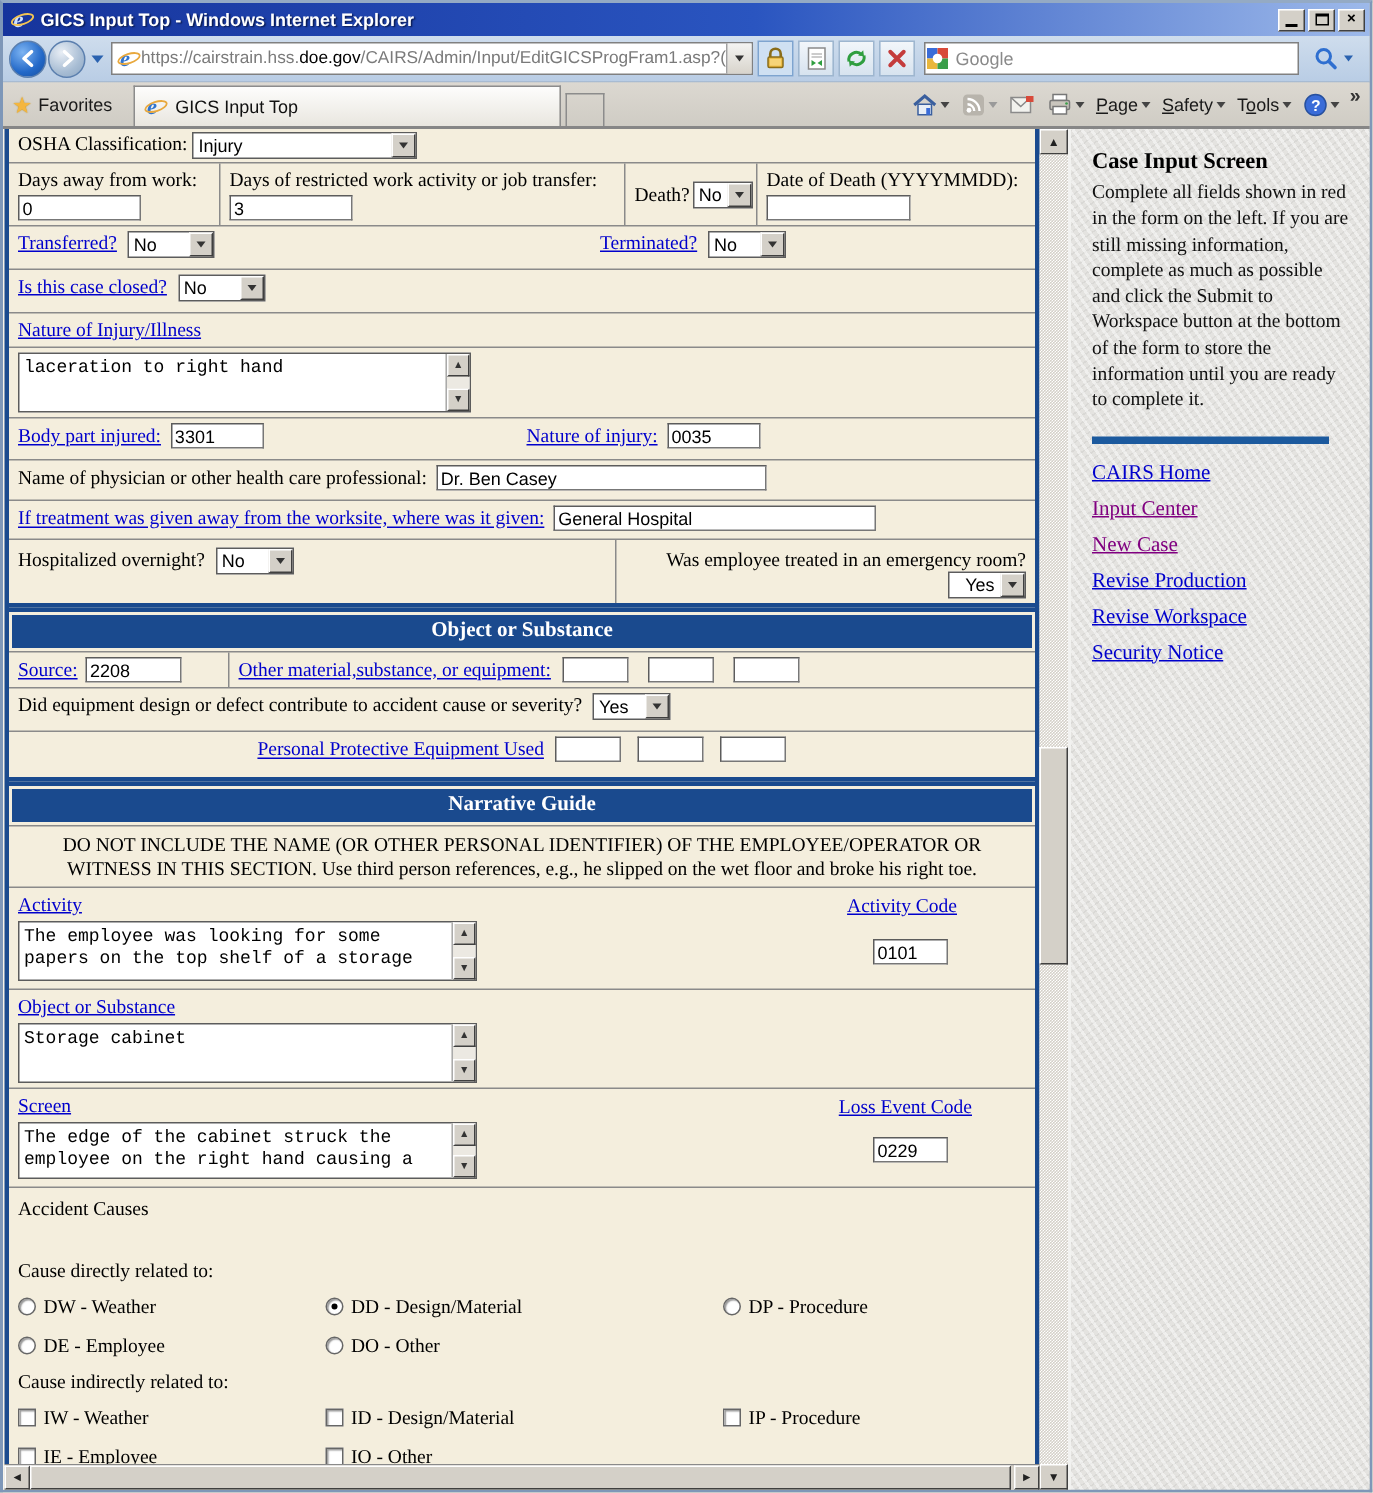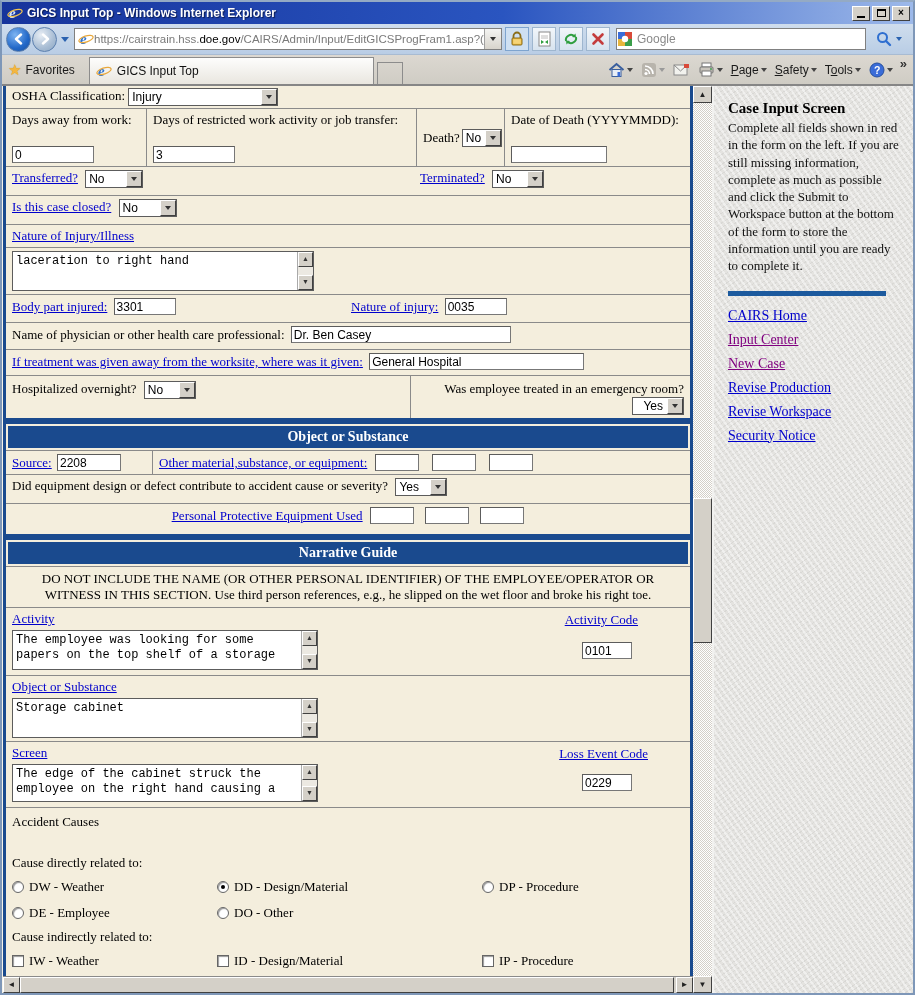--- a/index.html
+++ b/index.html
@@ -68,21 +68,21 @@
   .radio.checked::after { content:""; position:absolute; left:3px; top:3px; width:4px; height:4px; border-radius:50%; background:#000; }
   .chk { display:inline-block; width:12px; height:12px; background:#fff; border:1px solid #666; box-shadow:inset 1px 1px 1px #9a9a9a; vertical-align:-2px; margin-right:5px; }
 
   
   .row { border-bottom:1px solid #8a8a8a; position:relative; padding:3px 6px; }
   .cellrow { display:flex; border-bottom:1px solid #8a8a8a; }
   .cell { padding:3px 6px; }
   .cell + .cell { border-left:1px solid #8a8a8a; }
   .sec-gap { height:5px; border-top:3px solid #1a4a8e; border-bottom:3px solid #1a4a8e; background:#f4eedd; }
   .sec-hdr { background:#1a4a8e; color:#fff; text-align:center; font-weight:bold; font-size:14px; font-family:"Liberation Serif",serif; padding:3px 0; margin:2px; }
-  .stack-lbl { display:block; margin-bottom:18px; }
+  .stack-lbl { display:block; margin-bottom:2px; }
 
   
   .vscroll { width:19px; background:#d4d0c8; display:flex; flex-direction:column; flex:none; }
   .v-track { flex:1; position:relative;
     background-color:#d4d0c8;
     background-image:linear-gradient(45deg,#fff 25%,transparent 25%,transparent 75%,#fff 75%),linear-gradient(45deg,#fff 25%,transparent 25%,transparent 75%,#fff 75%);
     background-size:2px 2px; background-position:0 0,1px 1px; }
   .v-thumb { position:absolute; left:0; width:19px; top:395px; height:145px; background:#d4d0c8; border:1px solid; border-color:#fff #404040 #404040 #fff; }
   .sc-btn { height:17px; background:#d4d0c8; border:1px solid; border-color:#fff #404040 #404040 #fff; display:flex; align-items:center; justify-content:center; font-size:8px; color:#222; line-height:1; flex:none; }
   .hscroll { height:17px; background:#d4d0c8; display:flex; flex:none; border-top:1px solid #8a8a8a; }
@@ -303,21 +303,21 @@
         </div>
 
         <div class="row" style="height:29px">
           <span class="lnk">Transferred?</span>
           <span class="sel" style="width:58px; margin-left:4px">
               <span class="sel-val" style="flex:1">No</span>
               <span class="sel-btn">
                 <span class="tri-down"></span>
               </span>
             </span>
-          <span style="position:absolute; left:414px; top:3px">
+          <span style="position:absolute; left:394px; top:3px">
             <span class="lnk">Terminated?</span>
             <span class="sel" style="width:52px; margin-left:4px">
                 <span class="sel-val" style="flex:1">No</span>
                 <span class="sel-btn">
                   <span class="tri-down"></span>
                 </span>
               </span>
           </span>
         </div>
 

